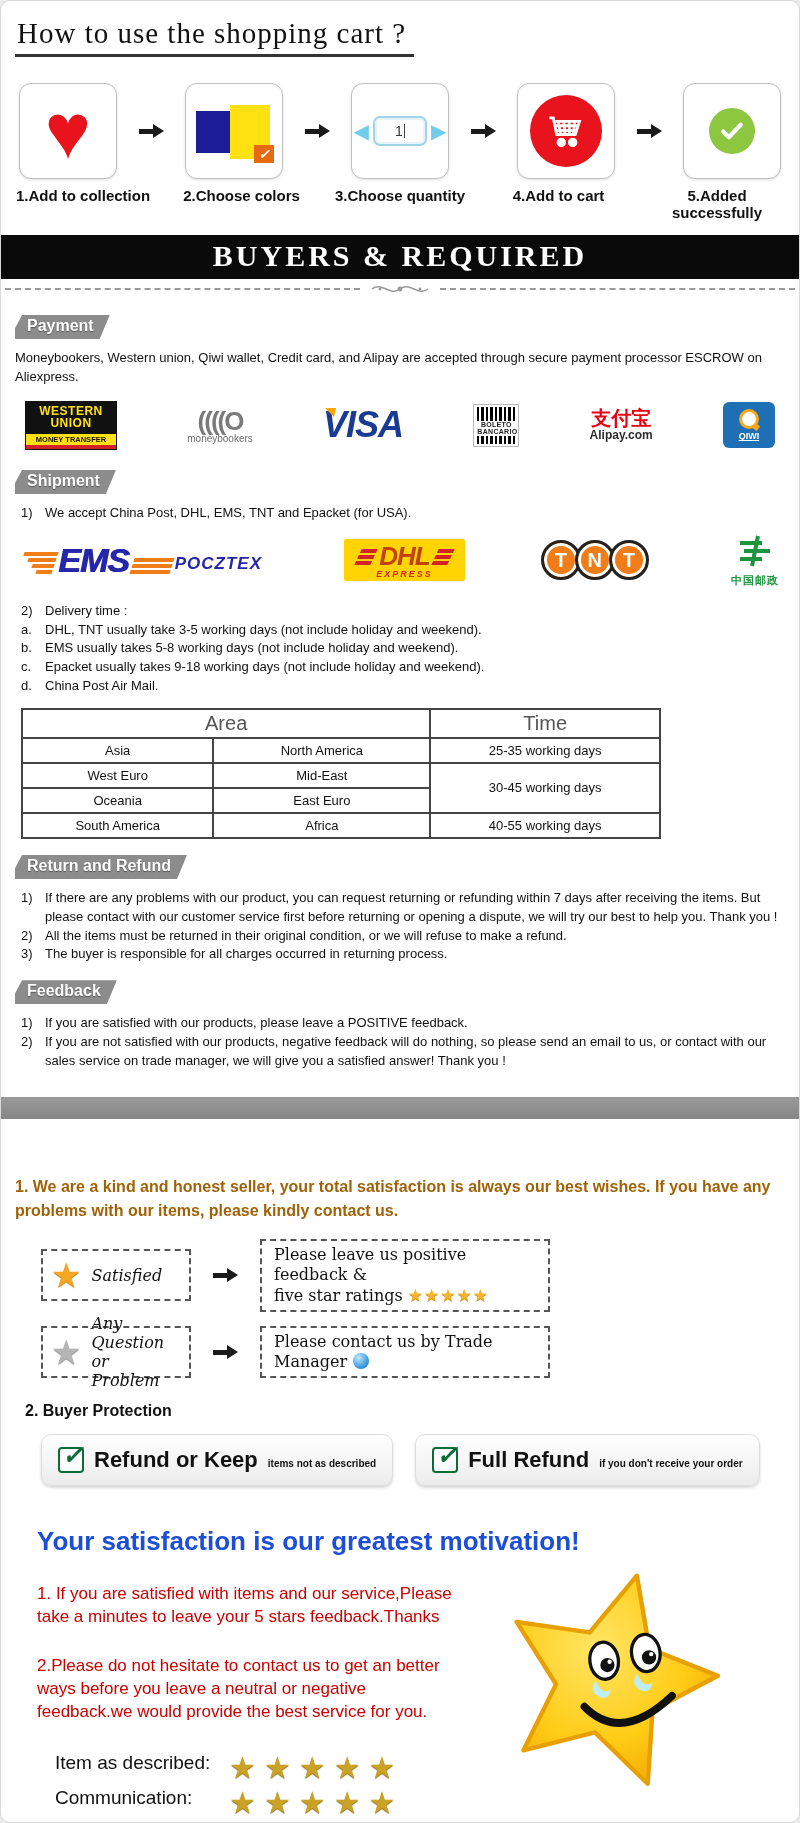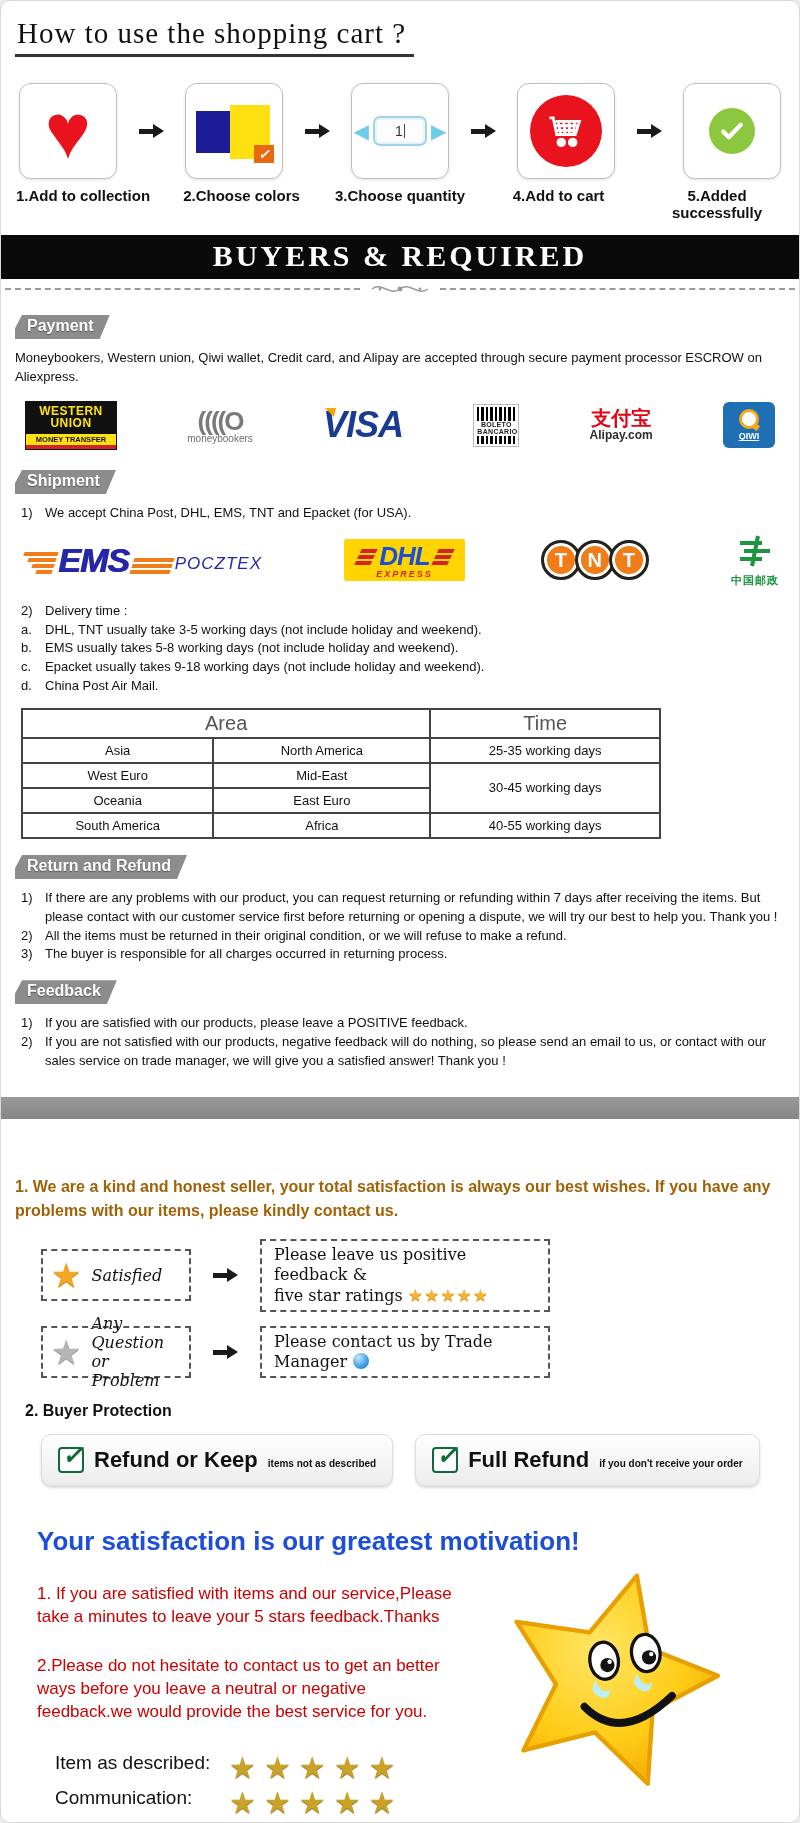--- a/index.html
+++ b/index.html
@@ -87,23 +87,23 @@
   .qiwi-word { color:#fff; font-size:9px; font-weight:bold; margin-top:2px; text-decoration:underline; }
 
   
   .ship-logos { display:flex; align-items:center; justify-content:space-between; padding:10px 6px 6px 6px; }
   .ems-logo { display:flex; align-items:flex-end; gap:3px; }
   .ems-stripes { display:flex; flex-direction:column; gap:2px; transform:skewX(-18deg); }
   .ems-stripes i { display:block; height:4px; background:#f07d18; }
   .ems-stripes.left i:nth-child(1){width:34px;} .ems-stripes.left i:nth-child(2){width:28px; margin-left:6px;} .ems-stripes.left i:nth-child(3){width:22px; margin-left:12px;} .ems-stripes.left i:nth-child(4){width:16px; margin-left:18px;}
   .ems-stripes.right i { width:40px; }
   .ems-word { font-style:italic; font-weight:bold; font-size:34px; color:#2626a8; line-height:.8; letter-spacing:-1px; text-shadow:1px 0 #2626a8; }
-  .pocztex { font-style:italic; font-weight:normal; font-size:17px; color:#2626a8; letter-spacing:1px; }
+  .pocztex { font-style:italic; font-weight:bold; font-size:17px; color:#2626a8; letter-spacing:1px; }
   .dhl-logo { background:#ffd400; padding:6px 14px 2px 14px; border-radius:2px; text-align:center; }
-  .dhl-word { display:flex; align-items:center; gap:5px; color:#1d4ed8; font-style:italic; font-weight:bold; font-size:26px; line-height:.9; letter-spacing:-1px; }
+  .dhl-word { display:flex; align-items:center; gap:5px; color:#c2410c; font-style:italic; font-weight:bold; font-size:26px; line-height:.9; letter-spacing:-1px; }
   .dhl-dash { width:16px; height:4px; background:#d2232a; transform:skewX(-25deg); box-shadow:0 -6px 0 #d2232a, 0 6px 0 #d2232a; }
   .dhl-sub { color:#d2232a; font-style:italic; font-size:9px; font-weight:bold; letter-spacing:2px; margin-top:1px; }
   .tnt-logo { display:flex; }
   .tnt-circle { width:40px; height:40px; border-radius:50%; border:3px solid #222; background:#f07d18; color:#fff; display:flex; align-items:center; justify-content:center; font-weight:bold; font-size:20px; margin-left:-6px; box-shadow:inset 0 0 0 3px #fff; }
   .tnt-circle span { background:#f07d18; border-radius:50%; width:26px; height:26px; display:flex; align-items:center; justify-content:center; }
   .cpost-logo { text-align:center; }
   .cpost-mark { display:inline-block; }
   .cpost-cn { color:#1d953f; font-size:11px; font-weight:bold; letter-spacing:1px; }
 
   

